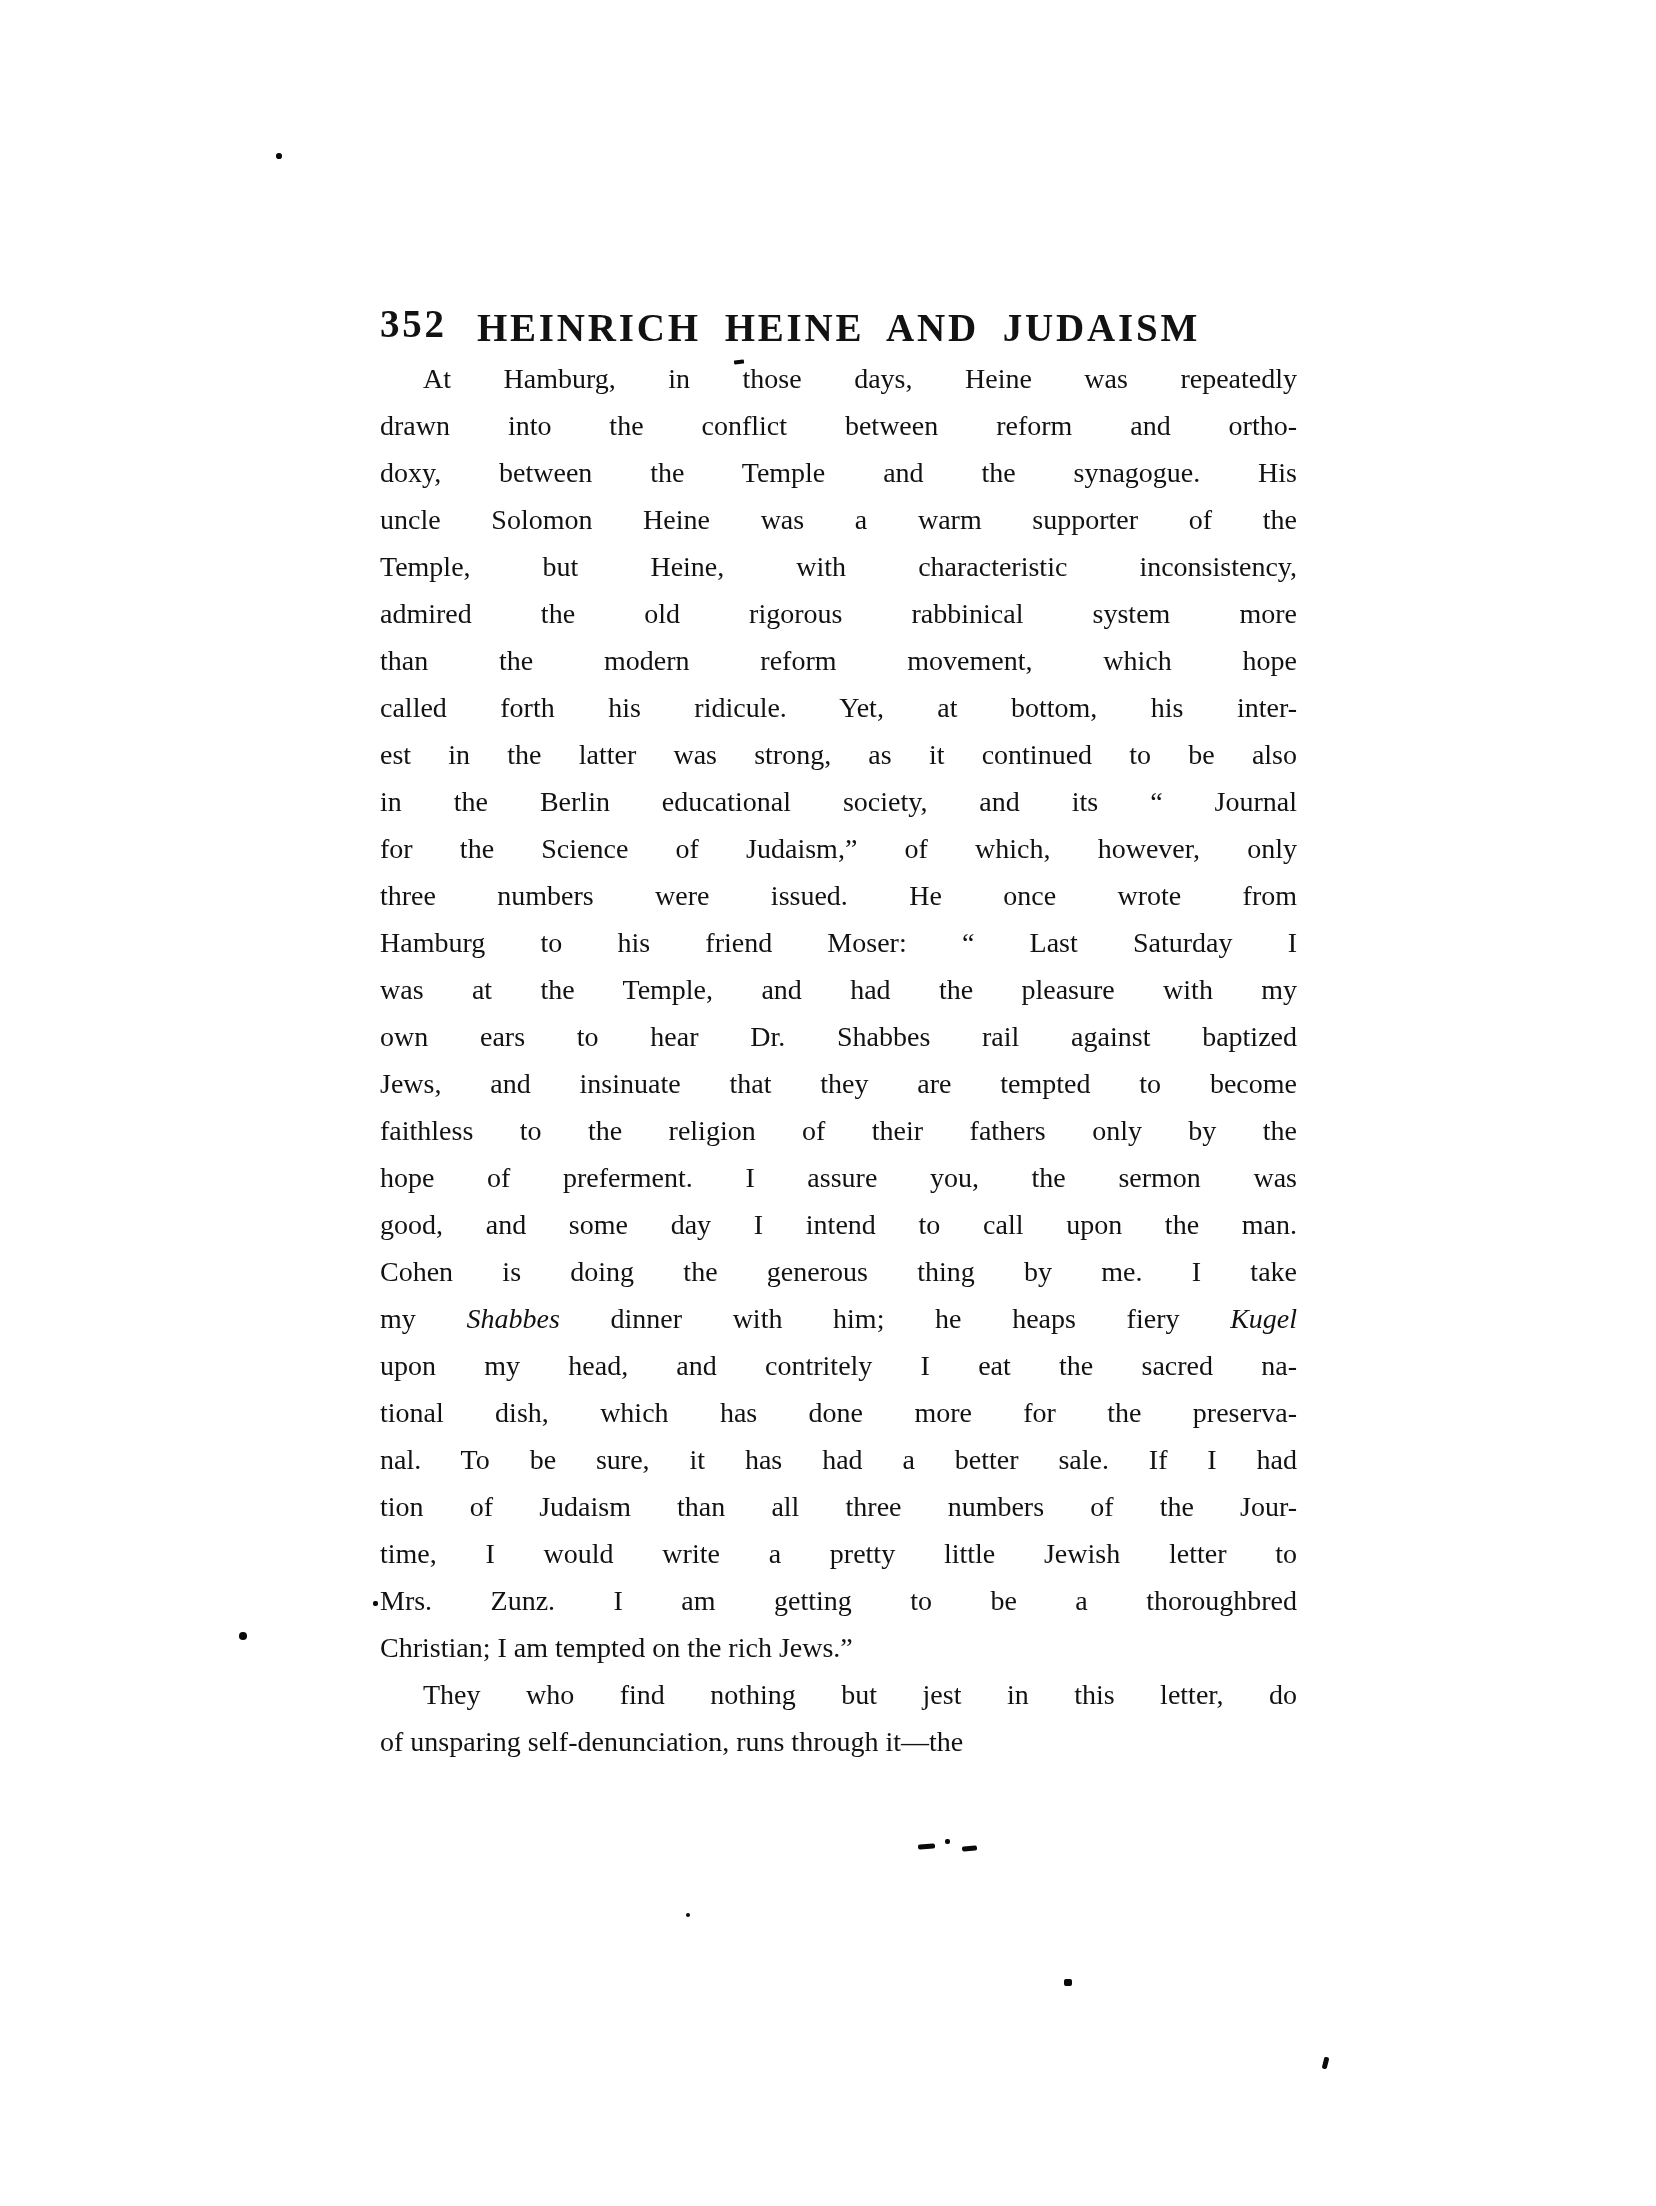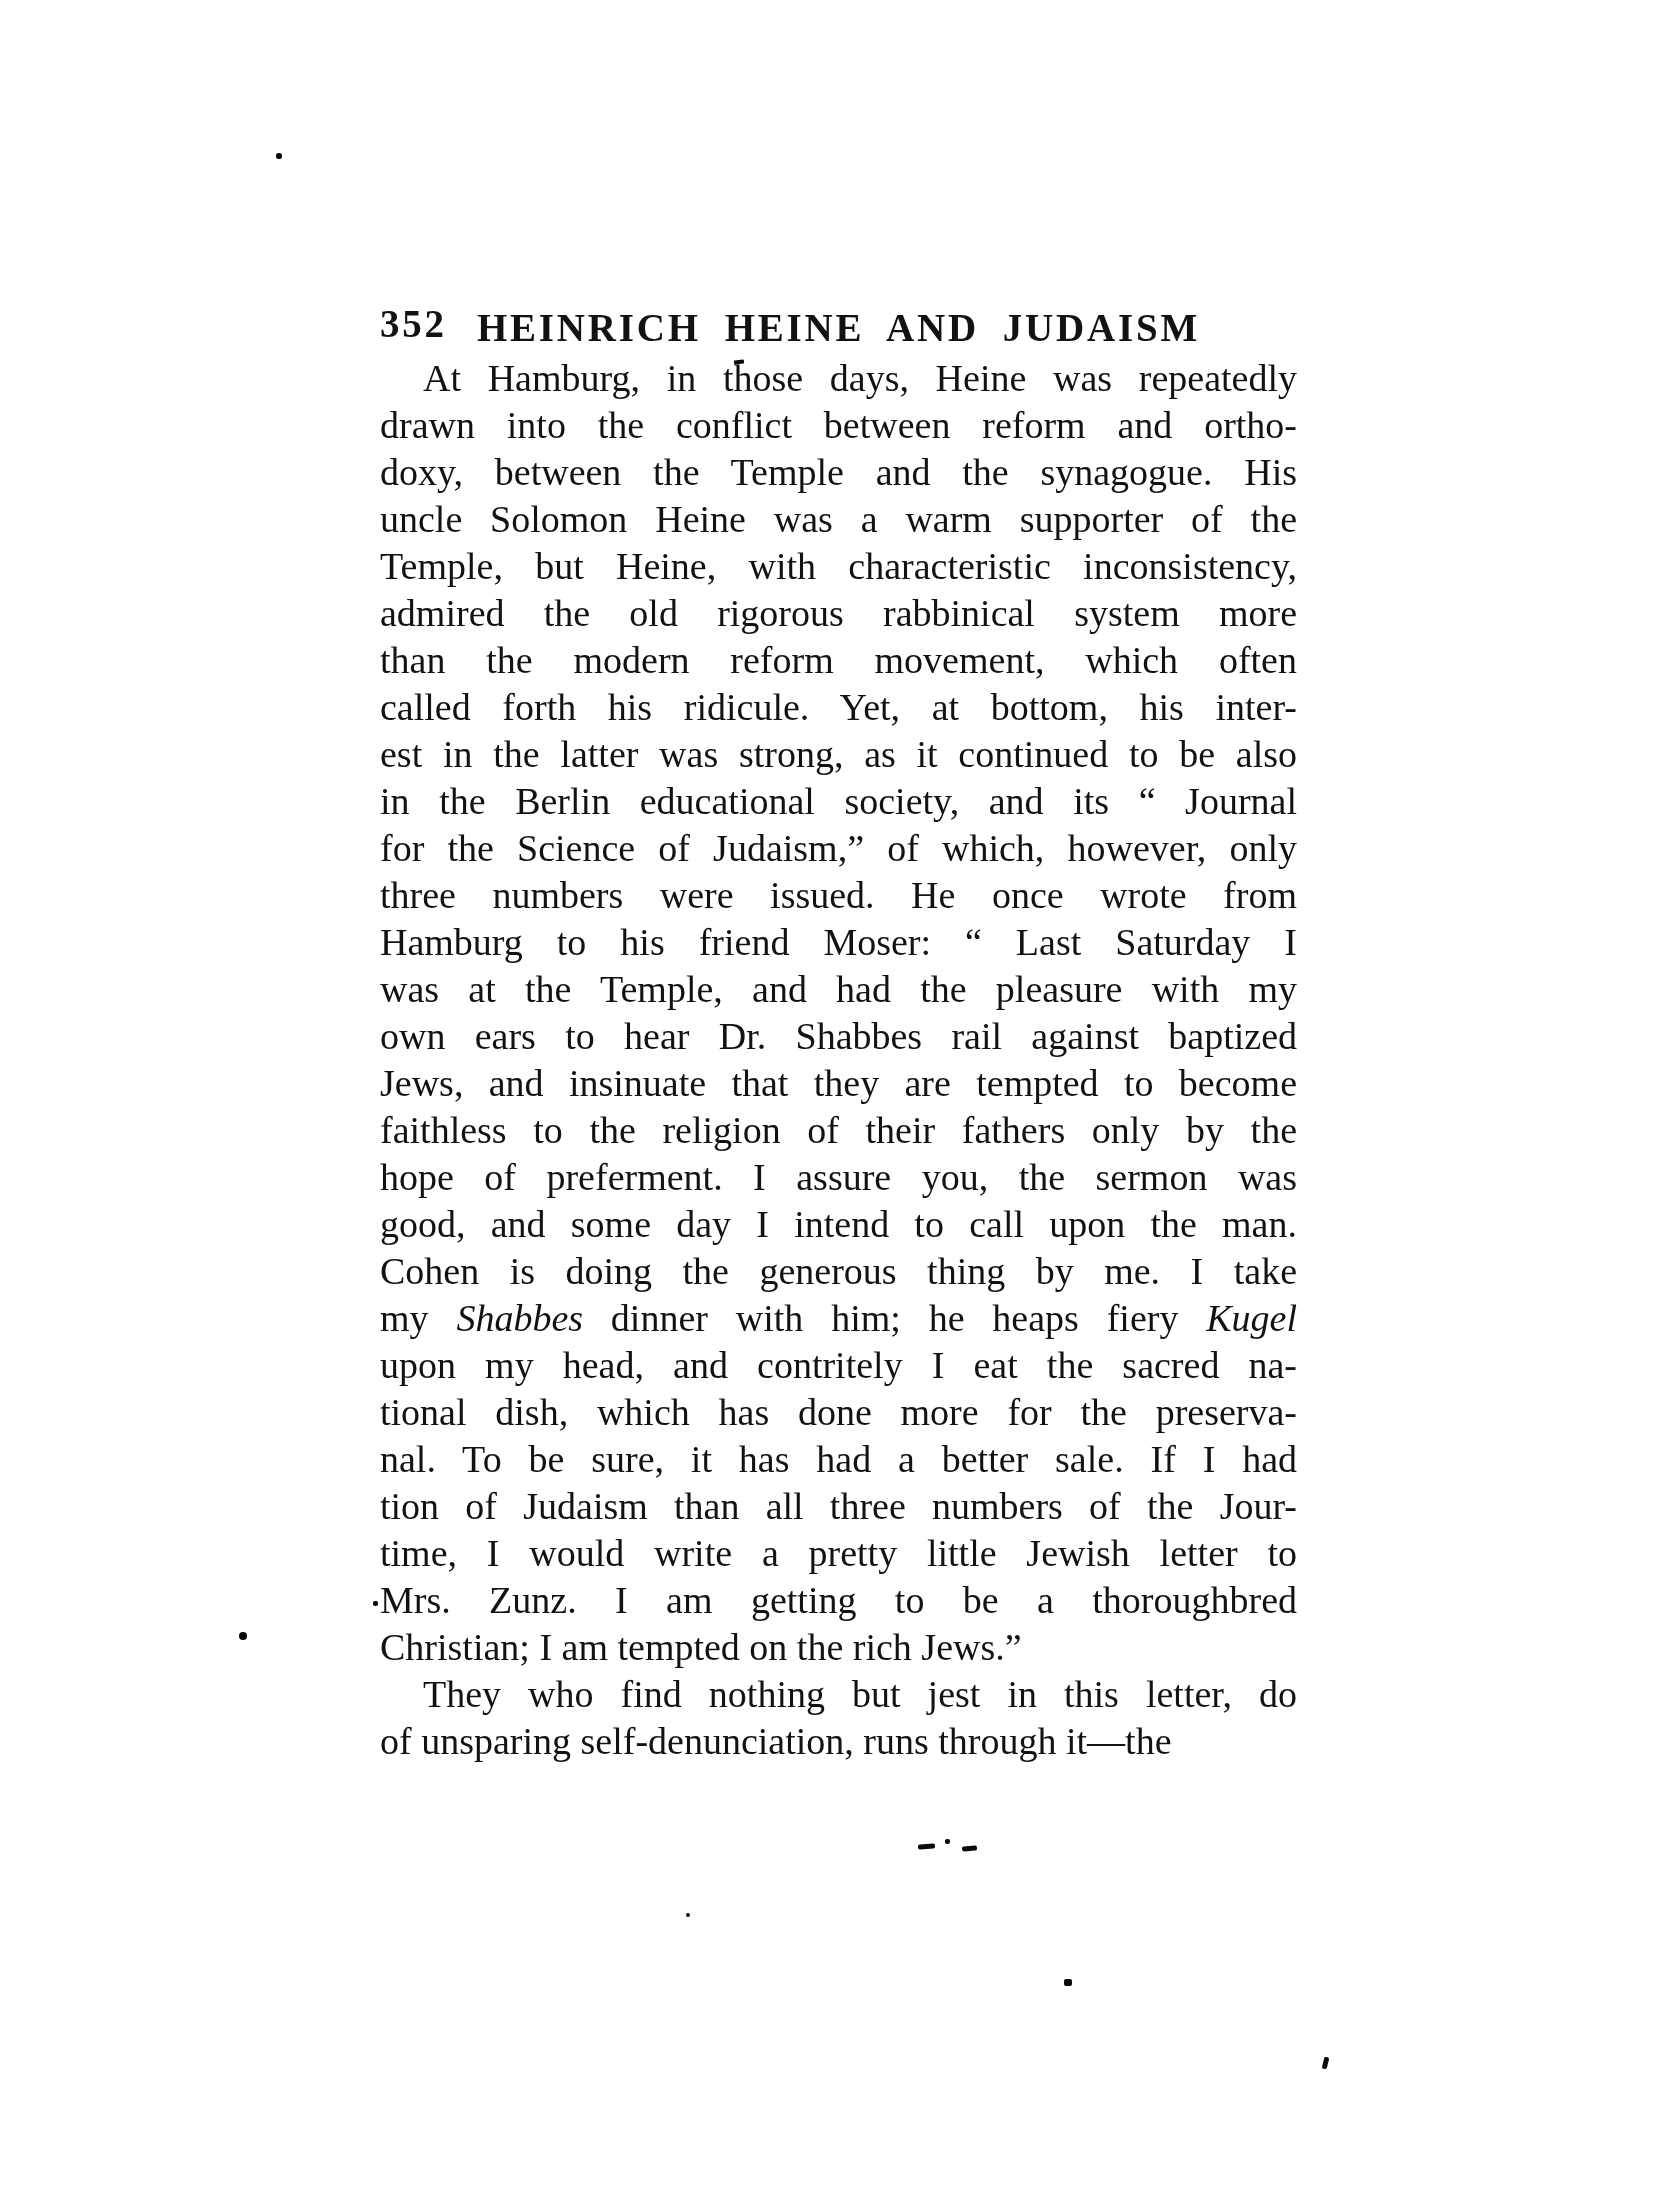--- a/index.html
+++ b/index.html
@@ -40,21 +40,21 @@
     font-size: 39px;
     font-weight: 700;
     letter-spacing: 2.8px;
     word-spacing: 11.3px;
   }
   #text-block {
     position: absolute;
     left: 380px;
     top: 355px;
     width: 917px;
-    font-size: 38px;
+    font-size: 28px;
     line-height: 47px;
   }
   .line {
     height: 47px;
     text-align: justify;
     text-align-last: justify;
     white-space: normal;
   }
   .line.indent { text-indent: 43px; }
   .line.flush { text-align-last: left; }
@@ -74,21 +74,21 @@
     <div id="header-title">HEINRICH HEINE AND JUDAISM</div>
   </div>
 
   <div id="text-block">
       <div class="line indent"><span>At Hamburg, in those days, Heine was repeatedly</span></div>
       <div class="line"><span>drawn into the conflict between reform and ortho-</span></div>
       <div class="line"><span>doxy, between the Temple and the synagogue.  His</span></div>
       <div class="line"><span>uncle Solomon Heine was a warm supporter of the</span></div>
       <div class="line"><span>Temple, but Heine, with characteristic inconsistency,</span></div>
       <div class="line"><span>admired the old rigorous rabbinical system more</span></div>
-      <div class="line"><span>than the modern reform movement, which often</span></div>
+      <div class="line"><span>than the modern reform movement, which hope</span></div>
       <div class="line"><span>called forth his ridicule.  Yet, at bottom, his inter-</span></div>
       <div class="line"><span>est in the latter was strong, as it continued to be also</span></div>
       <div class="line"><span>in the Berlin educational society, and its “ Journal</span></div>
       <div class="line"><span>for the Science of Judaism,” of which, however, only</span></div>
       <div class="line"><span>three numbers were issued.  He once wrote from</span></div>
       <div class="line"><span>Hamburg to his friend Moser: “ Last Saturday I</span></div>
       <div class="line"><span>was at the Temple, and had the pleasure with my</span></div>
       <div class="line"><span>own ears to hear Dr. Shabbes rail against baptized</span></div>
       <div class="line"><span>Jews, and insinuate that they are tempted to become</span></div>
       <div class="line"><span>faithless to the religion of their fathers only by the</span></div>

